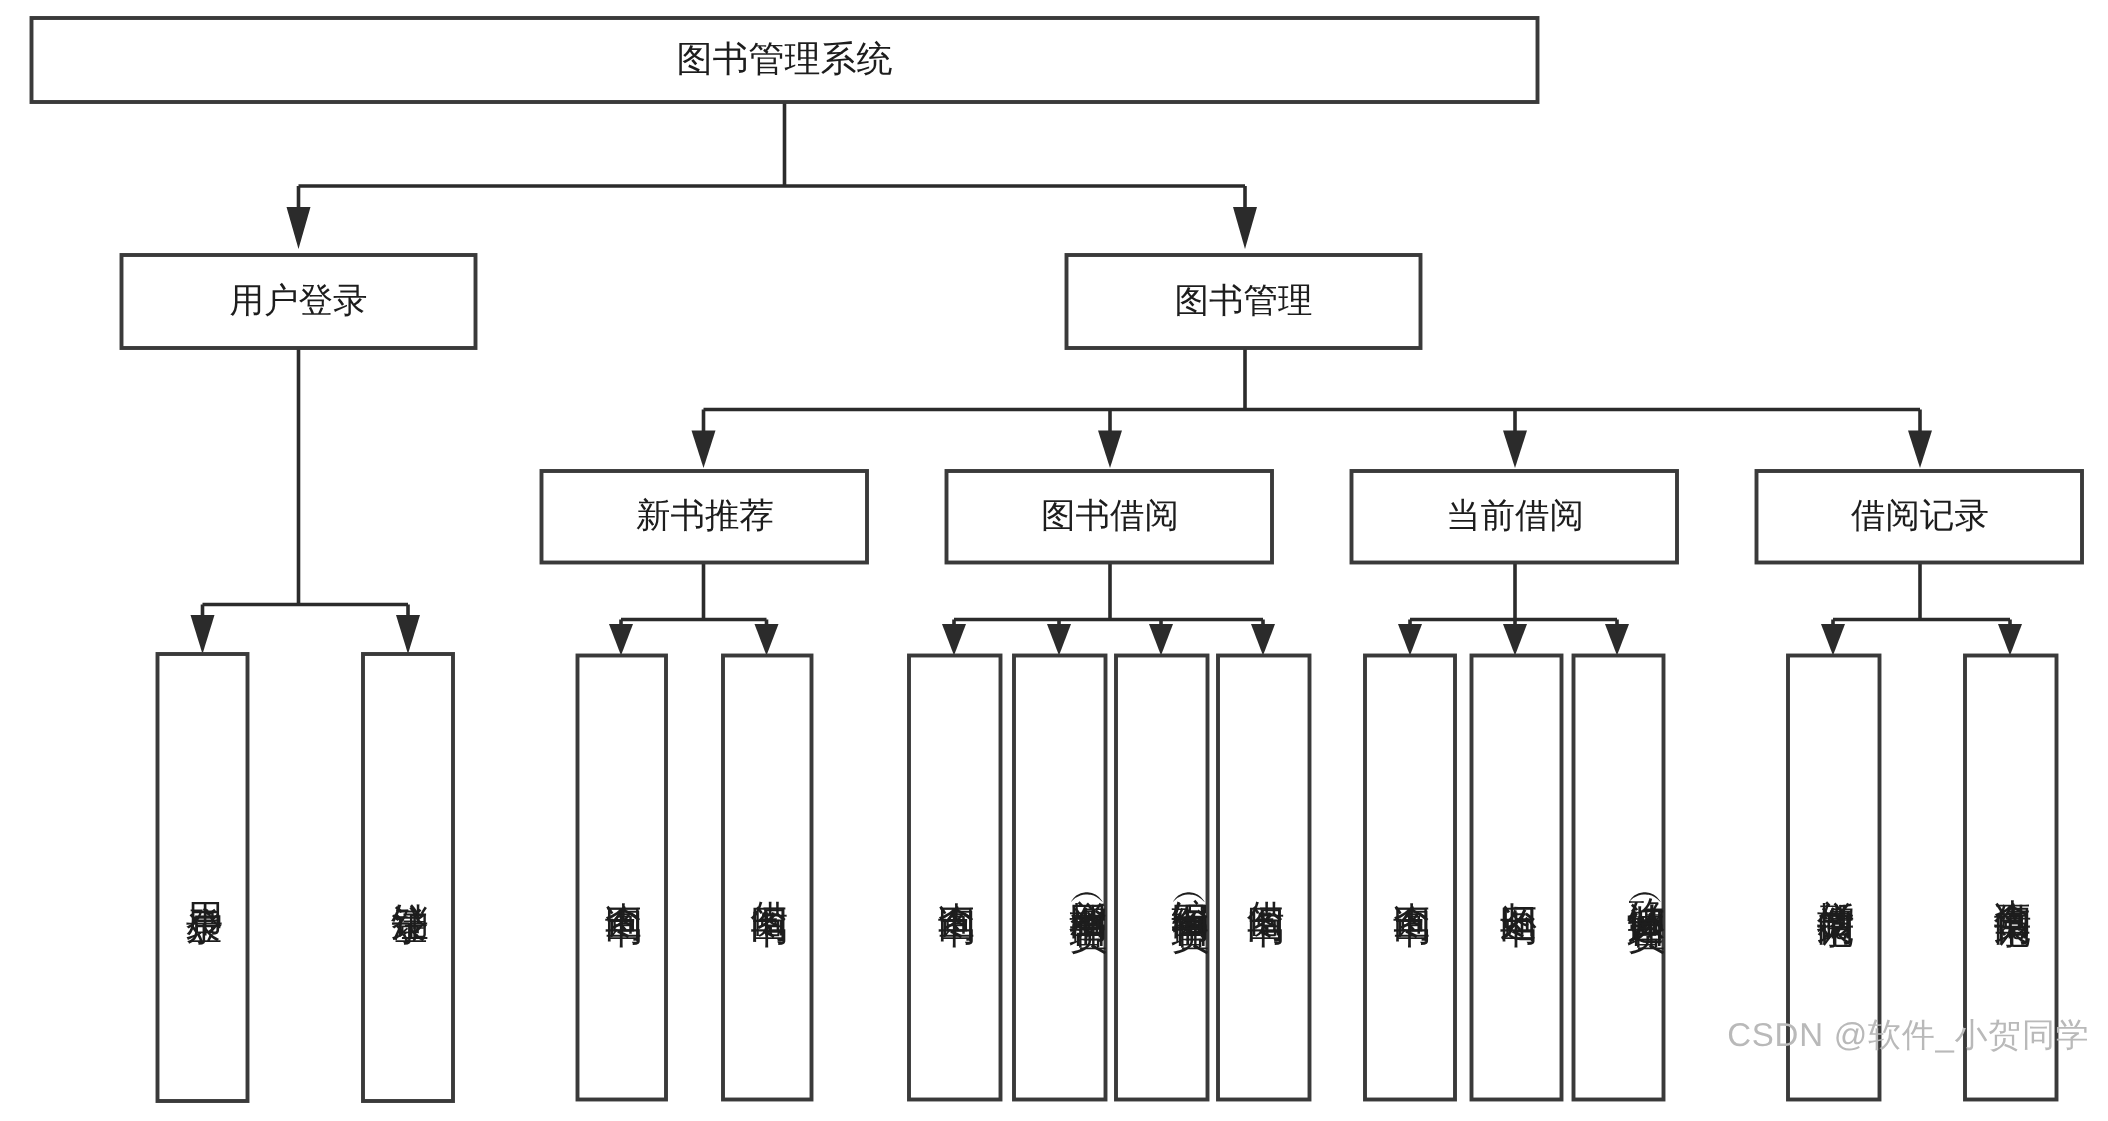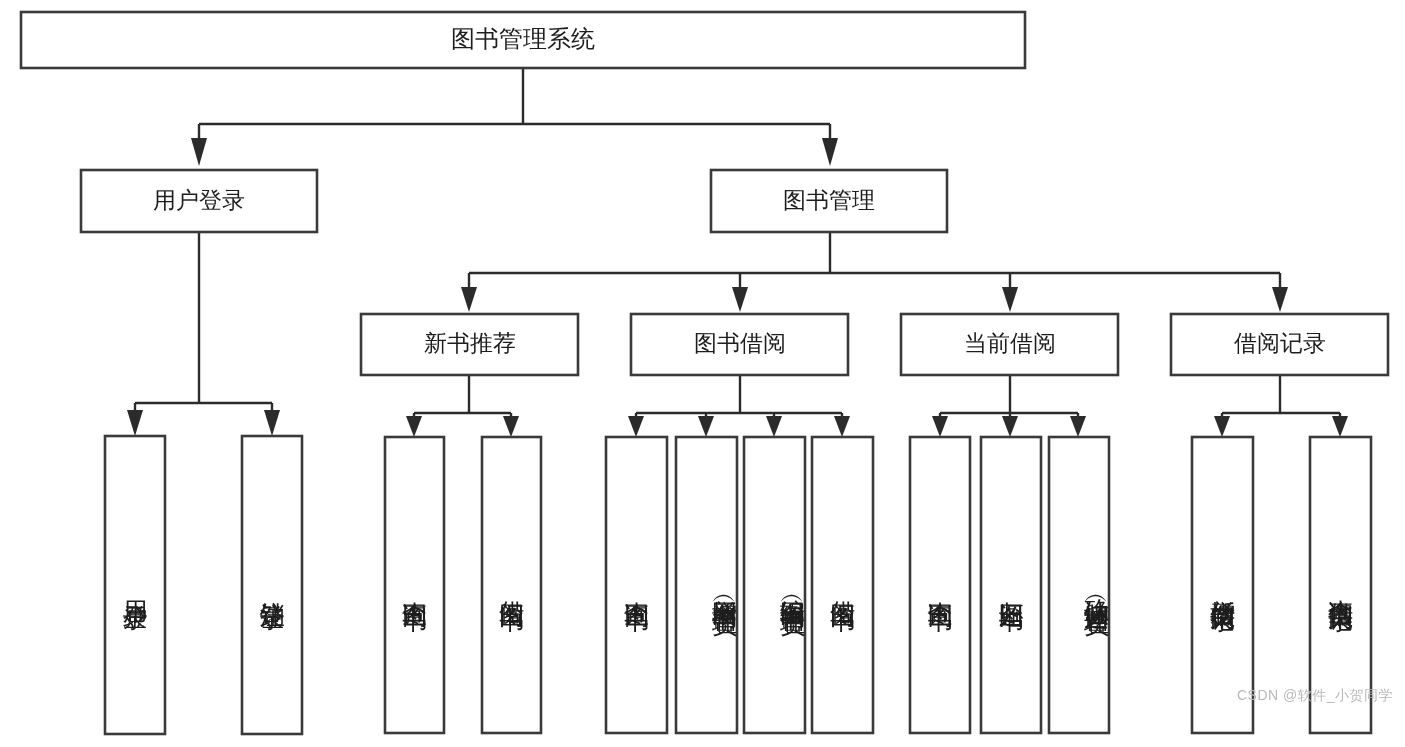--- a/index.html
+++ b/index.html
@@ -64,21 +64,21 @@
     white-space: nowrap;
     text-align: center;
     pointer-events: none;
     -webkit-font-smoothing: antialiased;
   }
   .watermark {
     position: absolute;
     right: 12px;
     bottom: 8px;
     font-family: "Liberation Sans", "DejaVu Sans", sans-serif;
-    font-size: 14px;
+    font-size: 22px;
     color: #b9b9b9;
     letter-spacing: 0.5px;
     white-space: nowrap;
   }
 </style>
 </head>
 <body>
 
 <div id="diagram-root">
 

